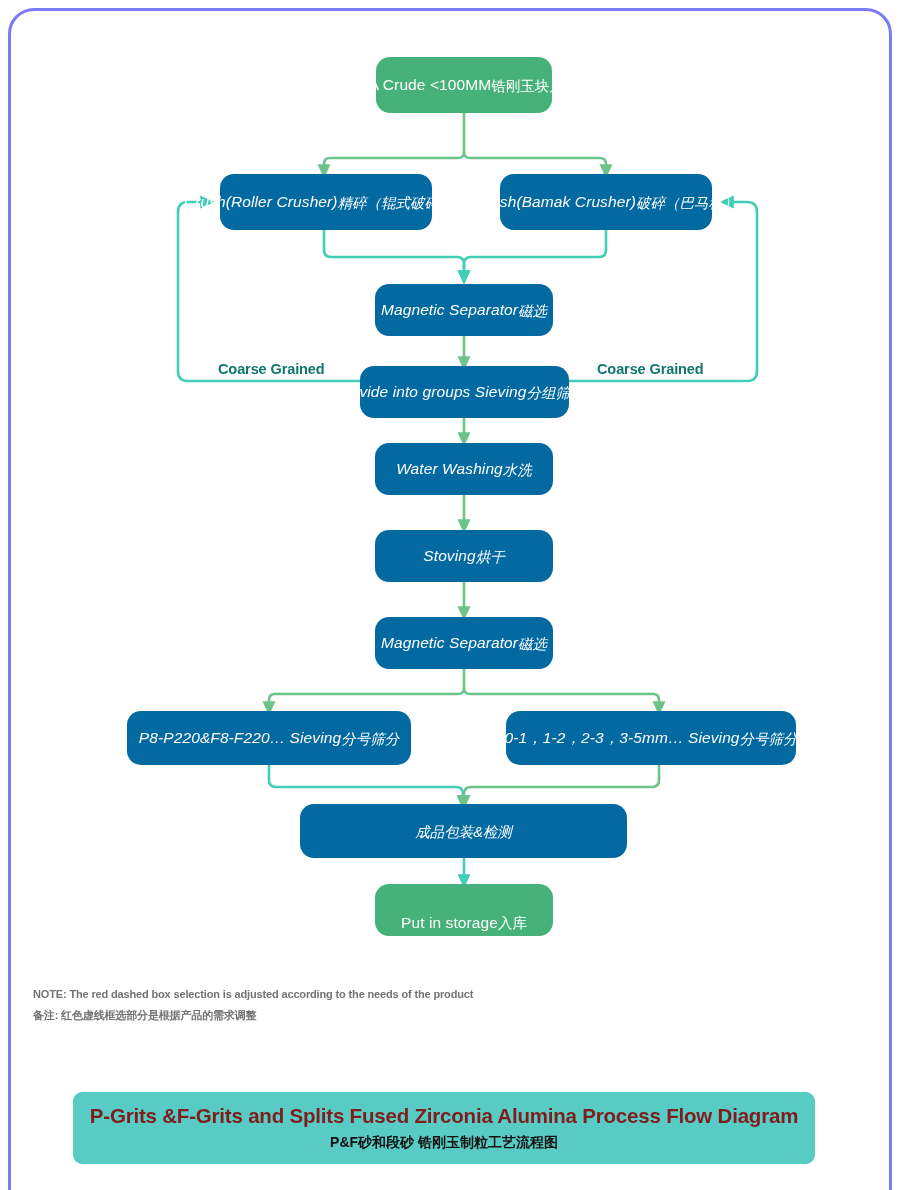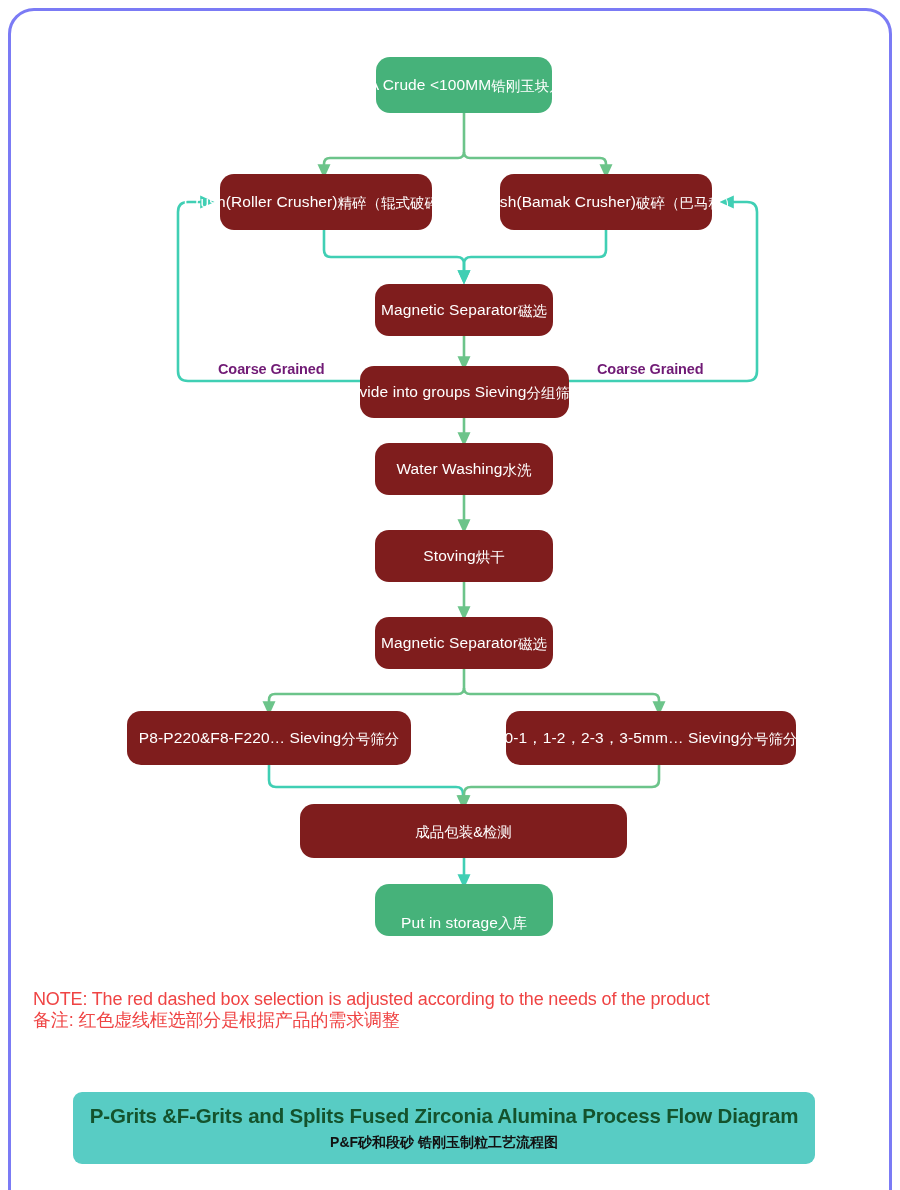--- a/index.html
+++ b/index.html
@@ -57,56 +57,56 @@
     letter-spacing: 0.1px;
     white-space: nowrap;
   }
   .node .zh {
     font-size: 14.5px;
     font-weight: 400;
     margin-top: 3px;
     white-space: nowrap;
   }
   .node.green { background: #46b27a; }
-  .node.blue  { background: #7f1d1d; }
+  .node.blue  { background: #0369a1; font-style: italic; }
 
   .edge-label {
     position: absolute;
     font-size: 14.5px;
     font-weight: 700;
-    color: #701a75;
+    color: #0f766e;
     white-space: nowrap;
     letter-spacing: -0.1px;
   }
   .note {
     position: absolute;
-    font-size: 18px;
-    font-weight: 400;
-    color: #ef4444;
+    font-size: 11px;
+    font-weight: 700;
+    color: #737373;
     line-height: 1.55;
     letter-spacing: -0.15px;
     white-space: nowrap;
   }
   #title-banner {
     position: absolute;
     left: 73px;
     top: 1092px;
     width: 742px;
     height: 72px;
     background: #58ccc4;
     border-radius: 9px;
     display: flex;
     flex-direction: column;
     align-items: center;
     justify-content: center;
   }
   #title-banner .t-en {
     font-size: 20.5px;
     font-weight: 700;
-    color: #14532d;
+    color: #7f1d1d;
     letter-spacing: -0.2px;
     white-space: nowrap;
   }
   #title-banner .t-zh {
     font-size: 14px;
     font-weight: 700;
     color: #121212;
     margin-top: 6px;
     white-space: nowrap;
   }

